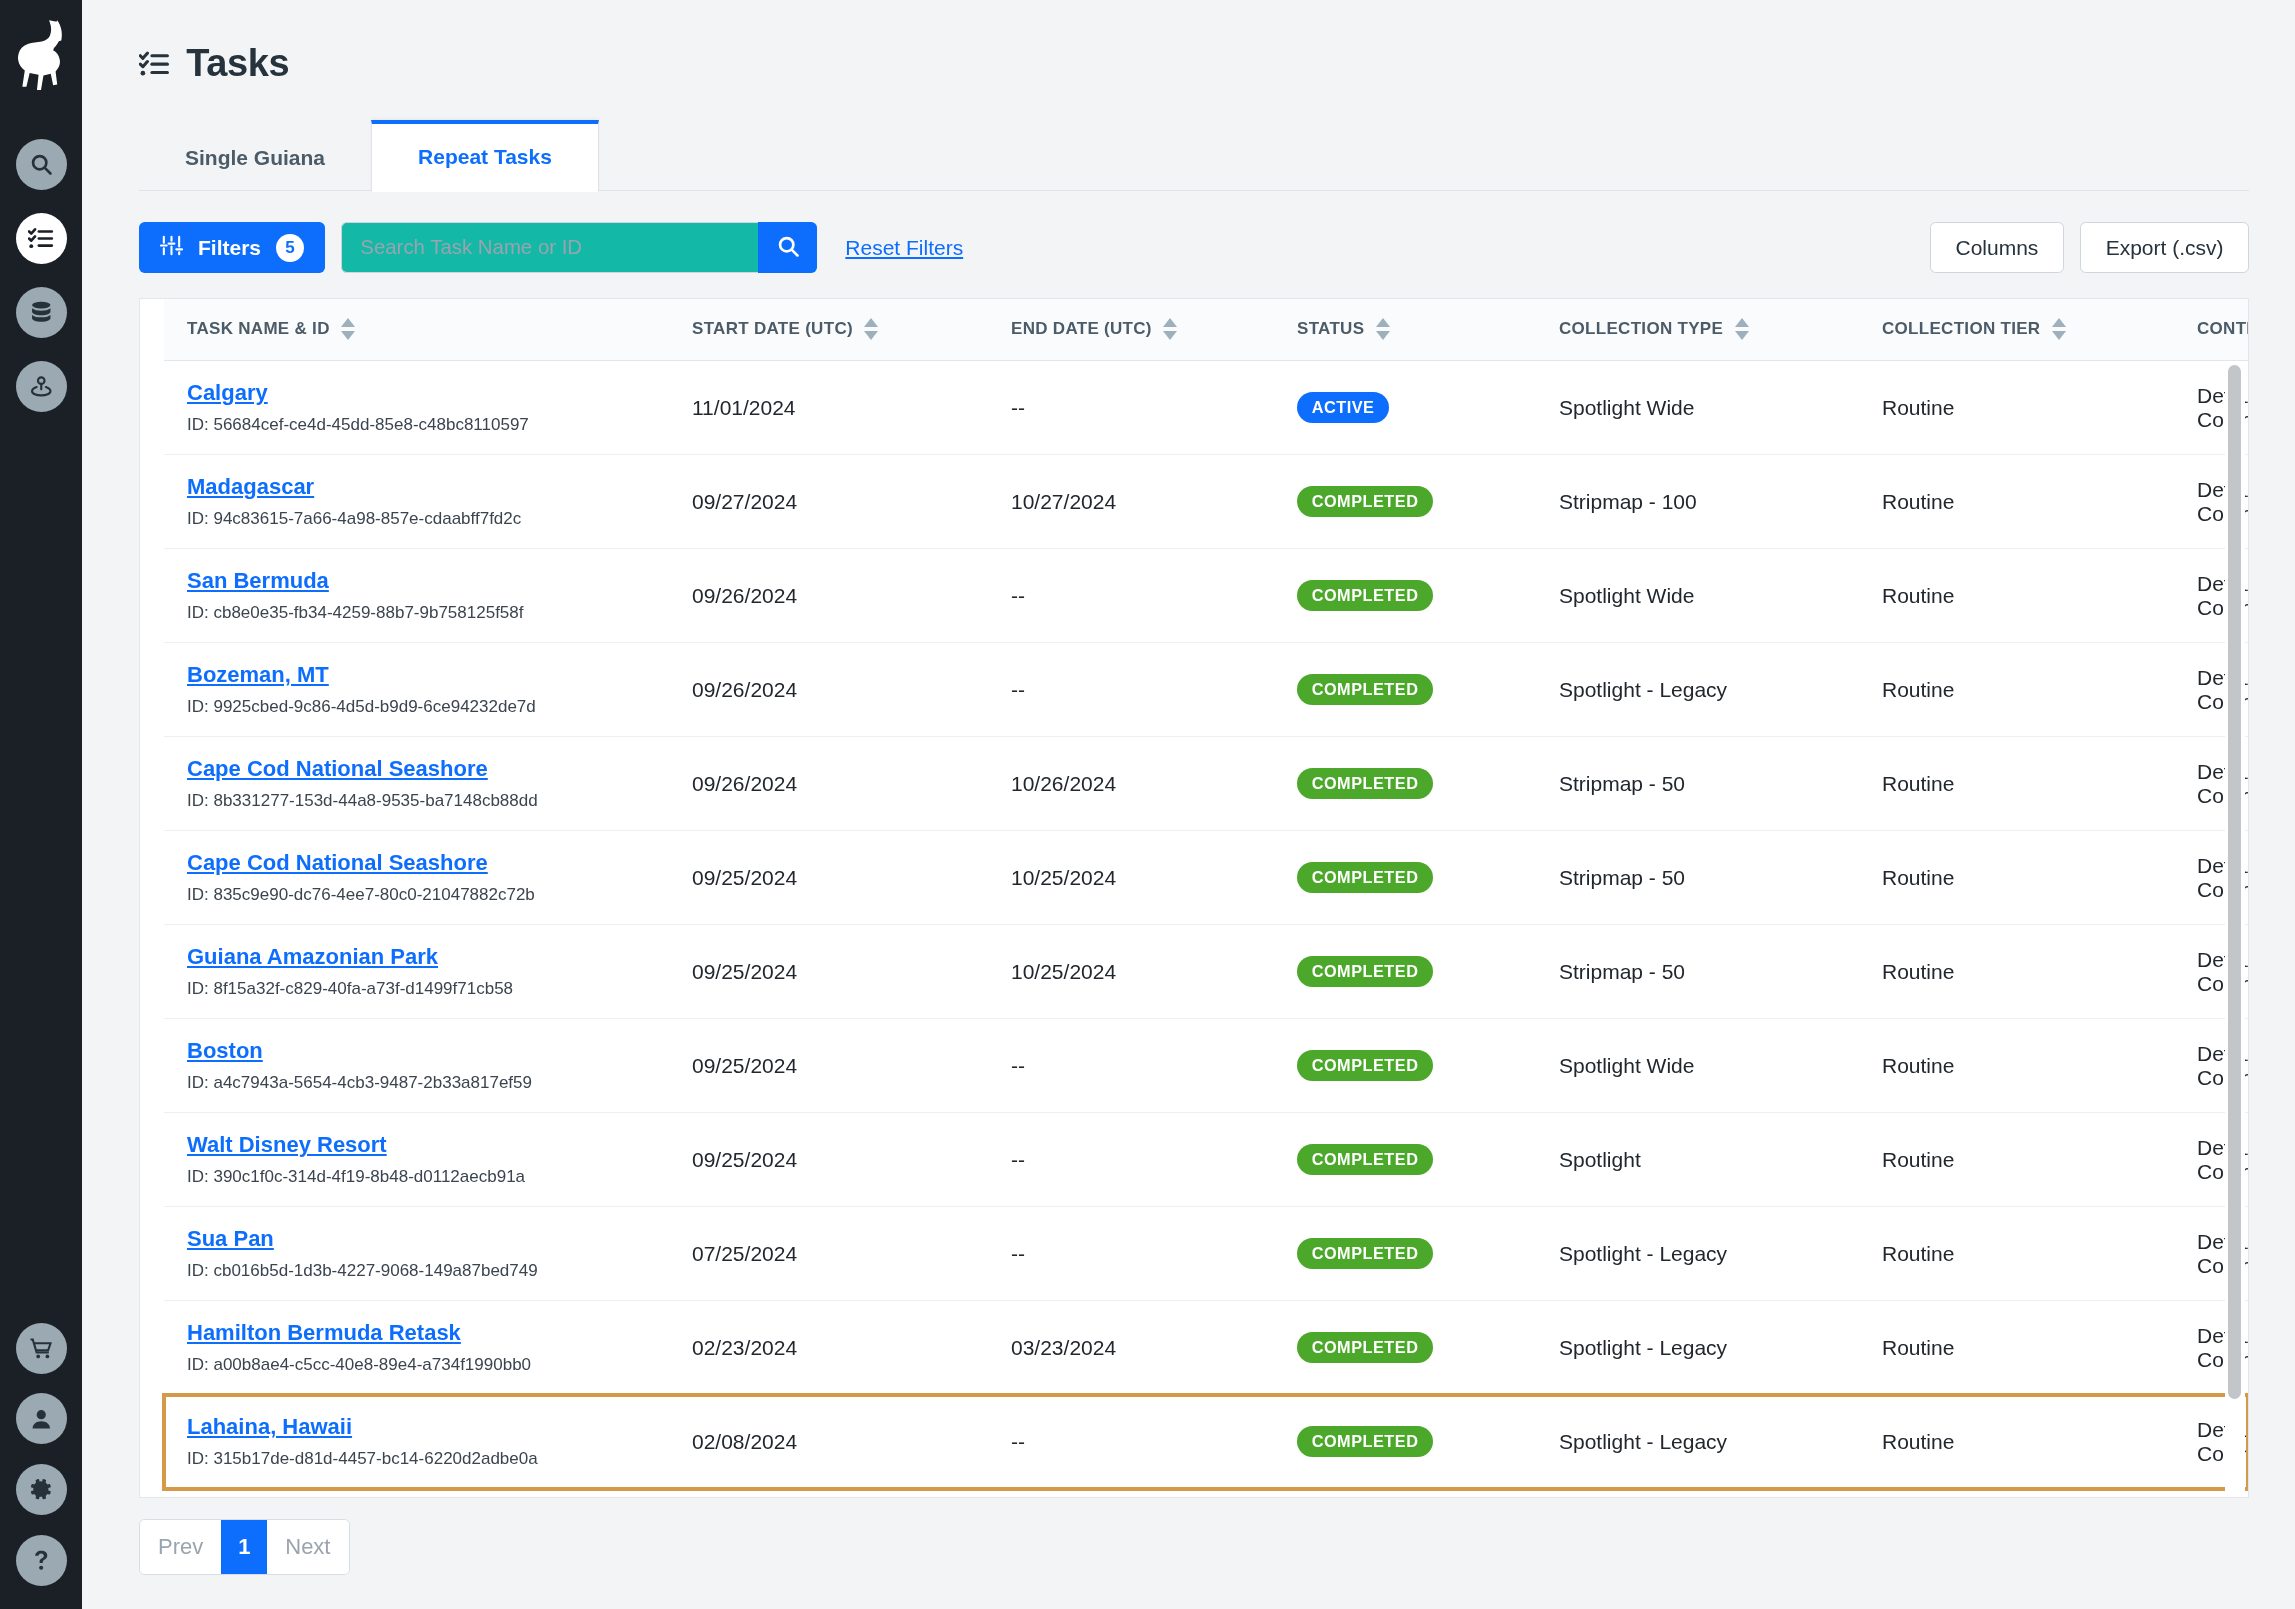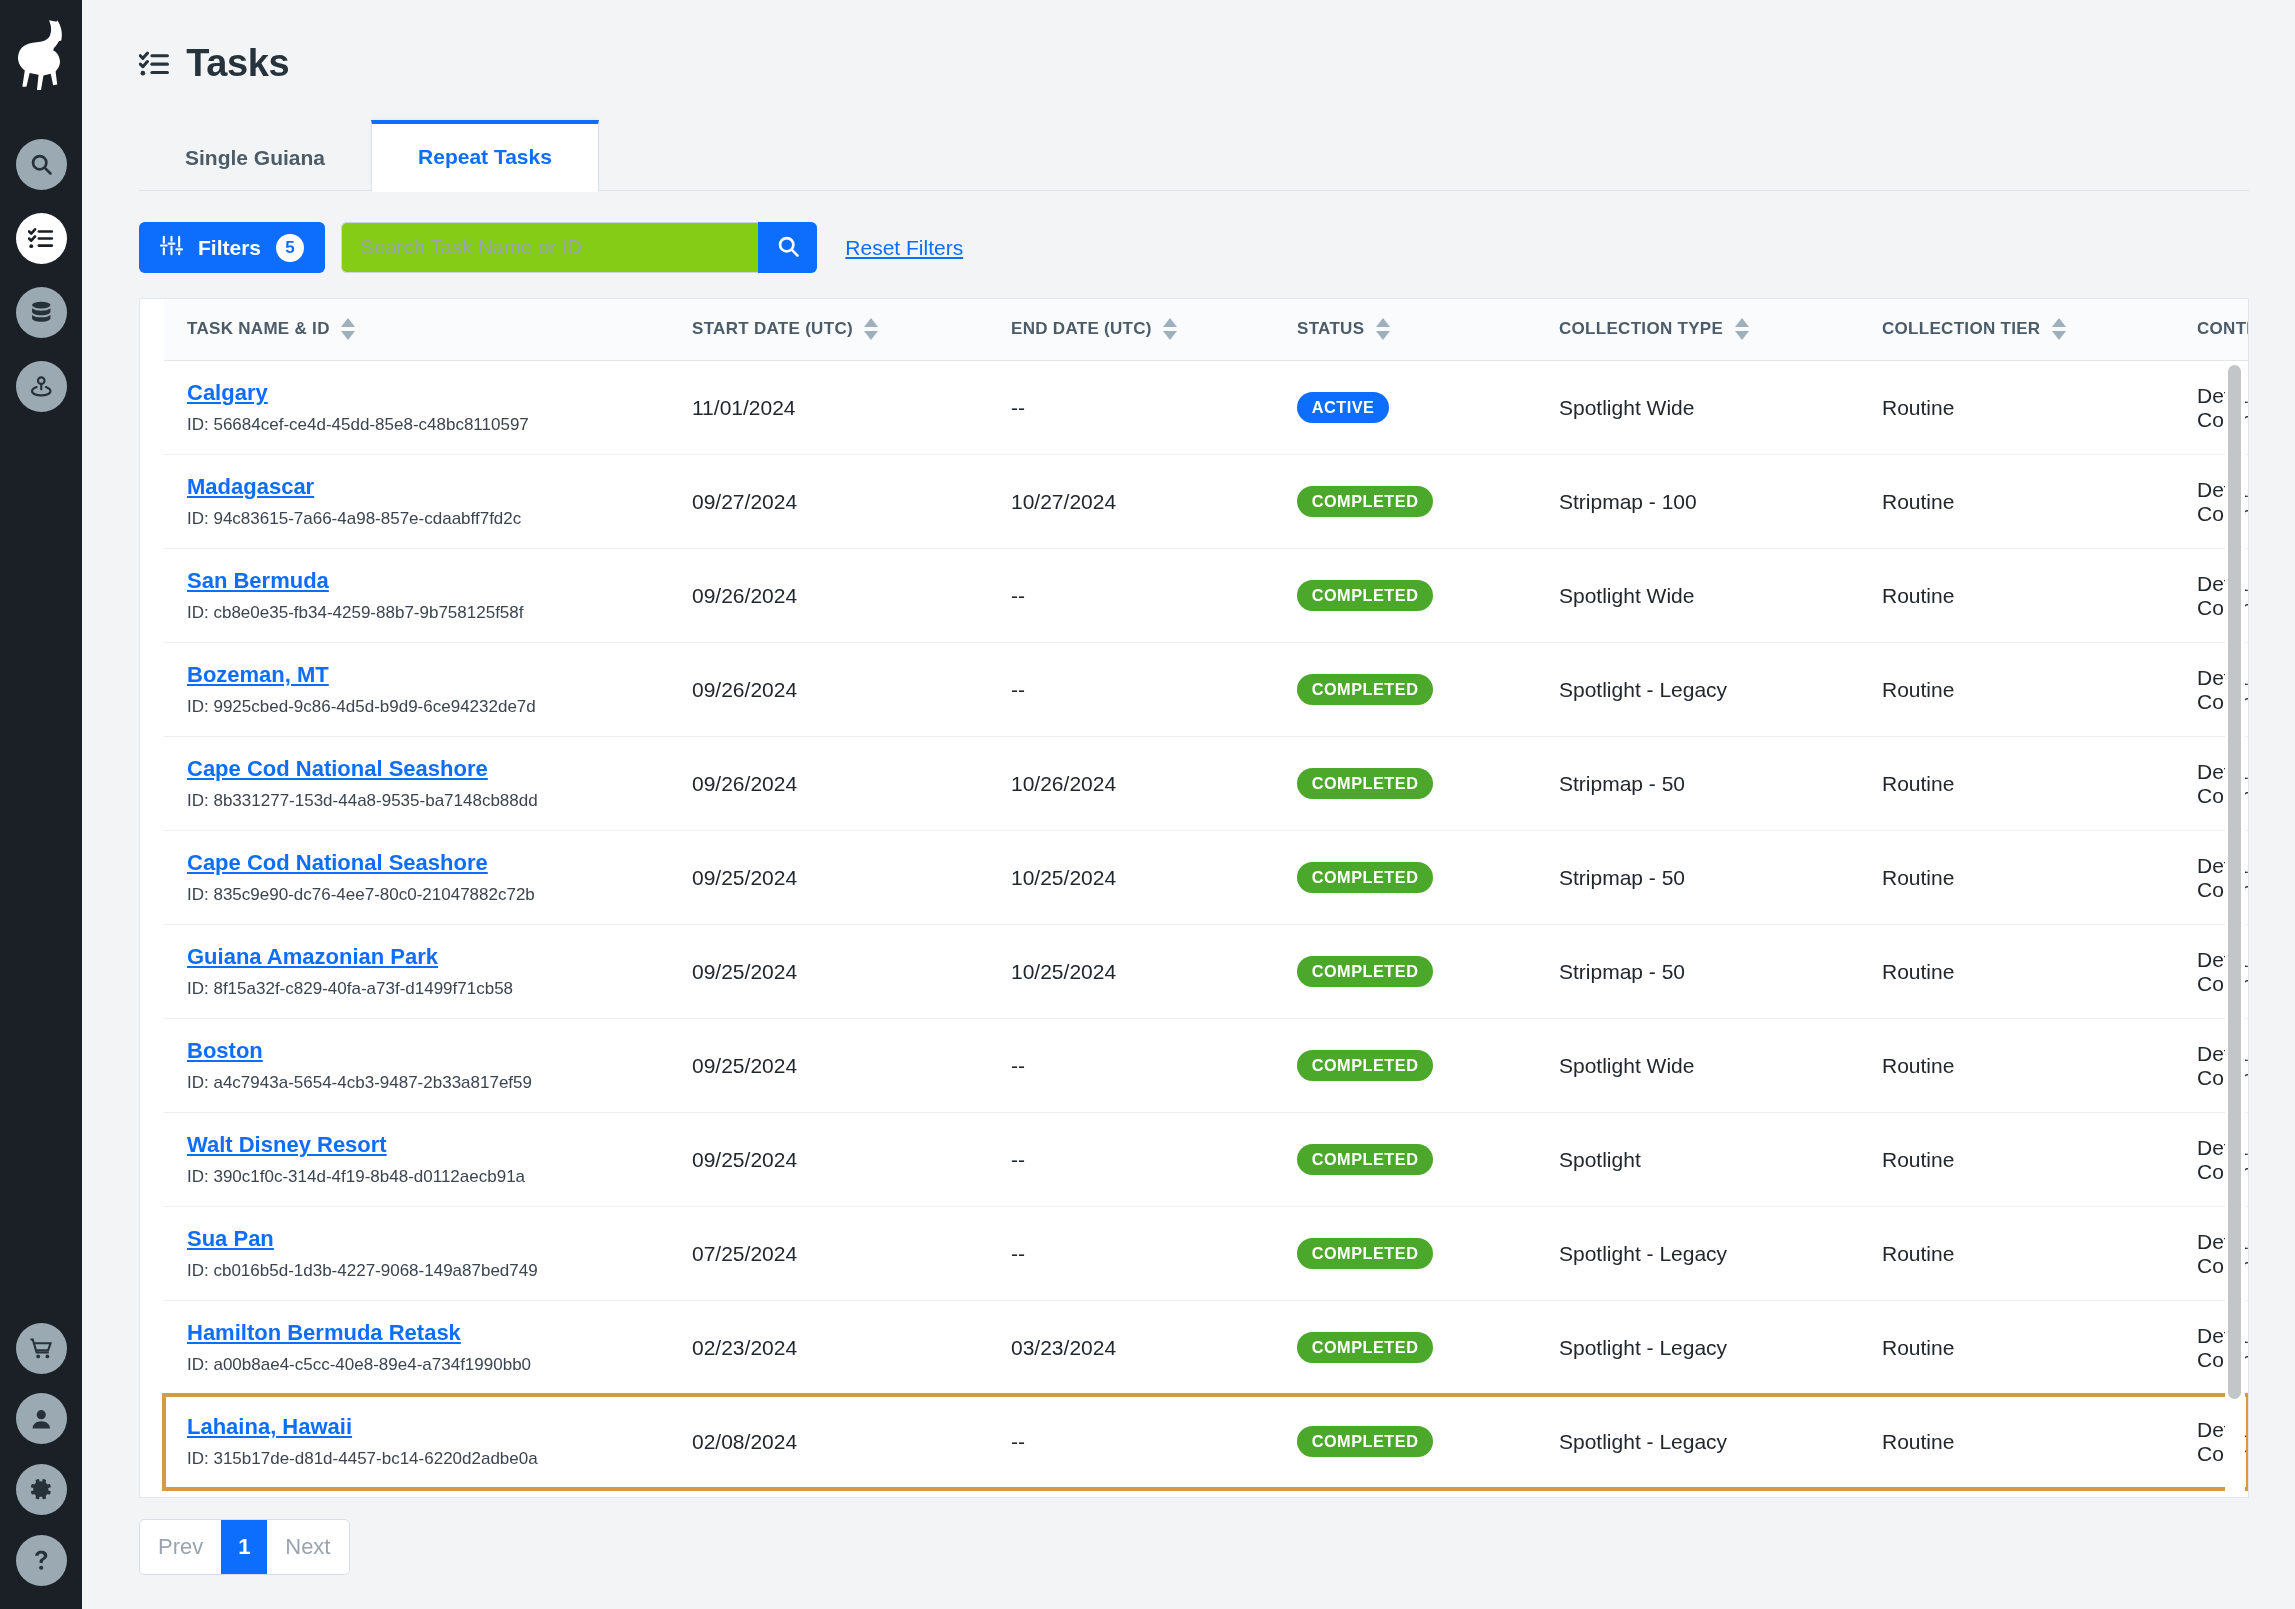--- a/index.html
+++ b/index.html
@@ -78,21 +78,21 @@
     background: #fff; color: #0d6efd;
     font-size: 17px; font-weight: 700;
     display: flex; align-items: center; justify-content: center;
   }
   .searchwrap { display: flex; margin-left: 16.3px; }
   .search-input {
     width: 417px; height: 51px;
     border: 0.8px solid #cdd5dd; border-right: none;
     border-radius: 5.7px 0 0 5.7px;
     padding: 0 18px; font-size: 20.4px; color: #2a3340;
-    background: #84cc16; font-family: inherit; outline: none;
+    background: #14b8a6; font-family: inherit; outline: none;
   }
   .search-input::placeholder { color: #9aa4ae; }
   .search-btn {
     width: 59px; height: 51px; background: #0d6efd;
     border: none; border-radius: 0 5.7px 5.7px 0;
     display: flex; align-items: center; justify-content: center;
     cursor: pointer; color: #fff;
   }
   .reset-link {
     margin-left: 28px; font-size: 21px; color: #0d6efd;
@@ -322,20 +322,24 @@
             <svg width="24.5" height="24.5" viewBox="0 0 24 24" fill="none" stroke="currentColor" stroke-width="2.6" stroke-linecap="round">
               <circle cx="10.5" cy="10.5" r="6.5"></circle>
                 <line x1="15.5" y1="15.5" x2="21" y2="21"></line>
             </svg>
           </span>
         </button>
       </div>
 
       <span class="reset-link">Reset Filters</span>
 
+      <div class="toolbar-right">
+        <button class="ghost-btn">Columns</button>
+        <button class="ghost-btn">Export (.csv)</button>
+      </div>
     </div>
 
     <div class="table-shell">
       <table>
         <colgroup>
           <col style="width:507px">
             <col style="width:319px">
             <col style="width:286px">
           <col style="width:262px">
             <col style="width:323px">

